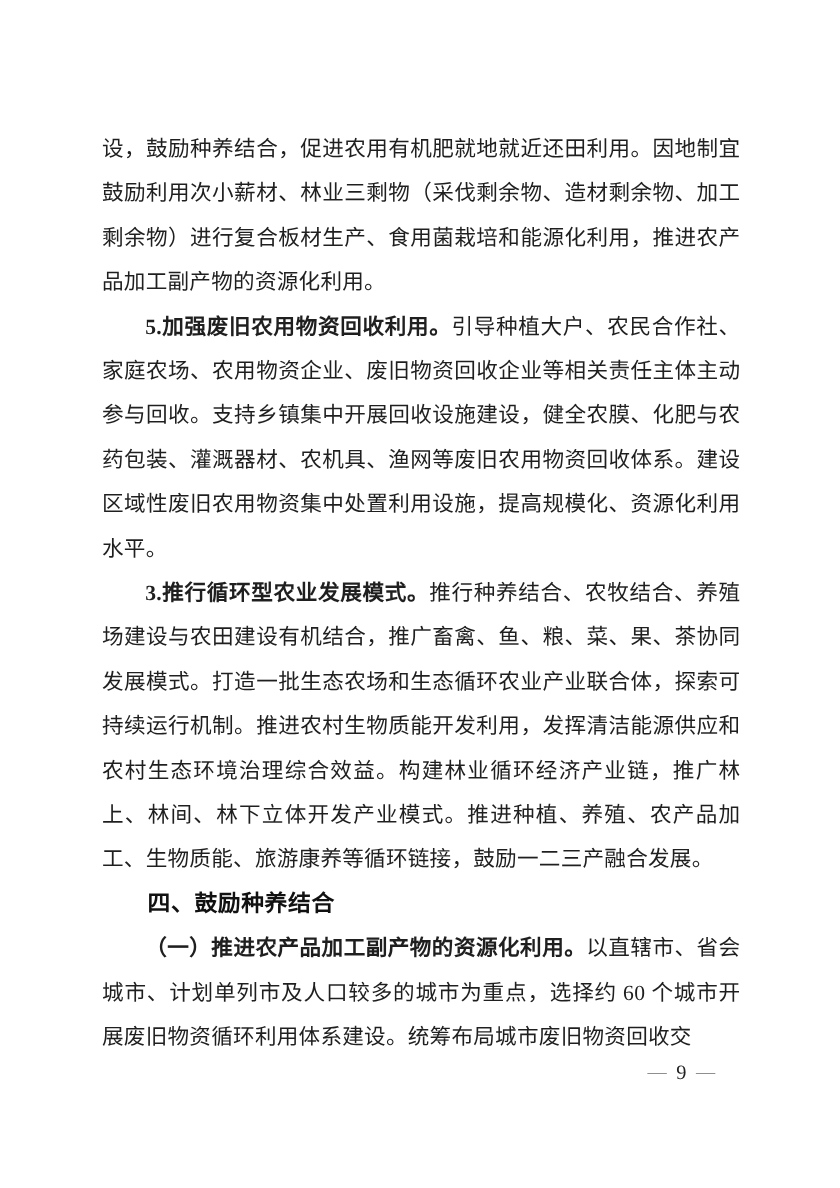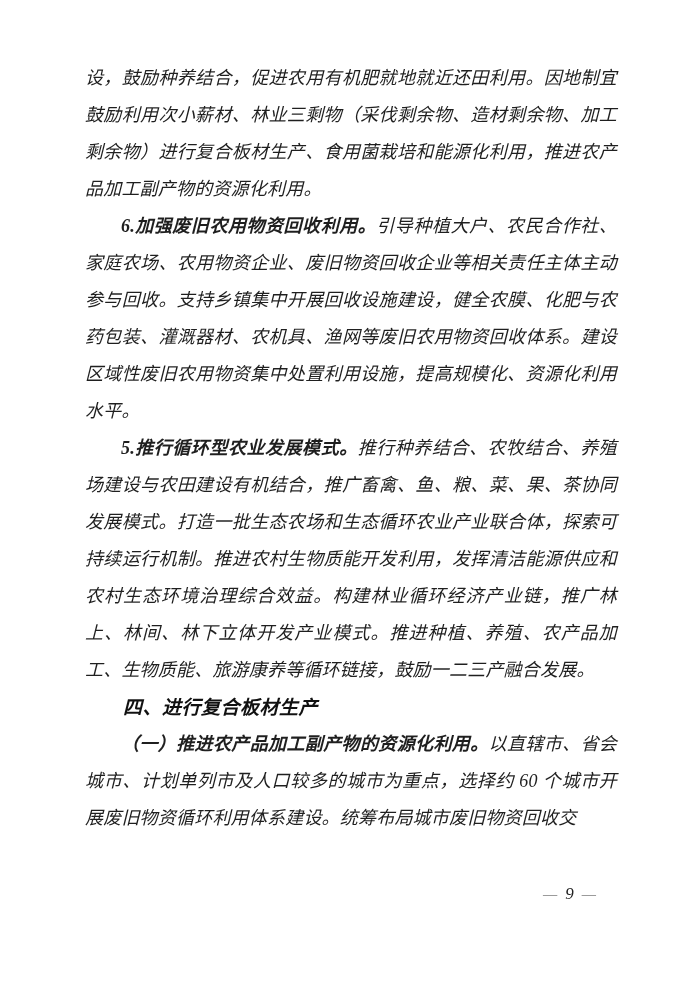--- a/index.html
+++ b/index.html
@@ -12,23 +12,22 @@
     height: 990px;
     font-family: "Liberation Serif", "DejaVu Serif", serif;
     color: #1f1f1f;
     overflow: hidden;
   }
   .page {
     position: relative;
     box-sizing: border-box;
     width: 700px;
     height: 990px;
-    padding: 60px 83px 0 85px;
+    padding: 106px 83px 0 85px;
     background: #ffffff;
-    font-style: italic;
   }
   .content {
     width: 532px;
   }
   .para {
     margin: 0;
     font-size: 18px;
     line-height: 37px;
     text-align: justify;
     text-justify: inter-character;
@@ -70,25 +69,25 @@
   }
 </style>
 </head>
 <body>
 
 <div class="page">
   <main class="content">
 
     <p class="para">设，鼓励种养结合，促进农用有机肥就地就近还田利用。因地制宜鼓励利用次小薪材、林业三剩物（采伐剩余物、造材剩余物、加工剩余物）进行复合板材生产、食用菌栽培和能源化利用，推进农产品加工副产物的资源化利用。</p>
 
-    <p class="para indent"><strong class="lead">6.加强废旧农用物资回收利用。</strong><span>引导种植大户、农民合作社、家庭农场、农用物资企业、废旧物资回收企业等相关责任主体主动参与回收。支持乡镇集中开展回收设施建设，健全农膜、化肥与农药包装、灌溉器材、农机具、渔网等废旧农用物资回收体系。建设区域性废旧农用物资集中处置利用设施，提高规模化、资源化利用水平。</span></p>
+    <p class="para indent"><strong class="lead">5.加强废旧农用物资回收利用。</strong><span>引导种植大户、农民合作社、家庭农场、农用物资企业、废旧物资回收企业等相关责任主体主动参与回收。支持乡镇集中开展回收设施建设，健全农膜、化肥与农药包装、灌溉器材、农机具、渔网等废旧农用物资回收体系。建设区域性废旧农用物资集中处置利用设施，提高规模化、资源化利用水平。</span></p>
 
-    <p class="para indent"><strong class="lead">5.推行循环型农业发展模式。</strong><span>推行种养结合、农牧结合、养殖场建设与农田建设有机结合，推广畜禽、鱼、粮、菜、果、茶协同发展模式。打造一批生态农场和生态循环农业产业联合体，探索可持续运行机制。推进农村生物质能开发利用，发挥清洁能源供应和农村生态环境治理综合效益。构建林业循环经济产业链，推广林上、林间、林下立体开发产业模式。推进种植、养殖、农产品加工、生物质能、旅游康养等循环链接，鼓励一二三产融合发展。</span></p>
+    <p class="para indent"><strong class="lead">3.推行循环型农业发展模式。</strong><span>推行种养结合、农牧结合、养殖场建设与农田建设有机结合，推广畜禽、鱼、粮、菜、果、茶协同发展模式。打造一批生态农场和生态循环农业产业联合体，探索可持续运行机制。推进农村生物质能开发利用，发挥清洁能源供应和农村生态环境治理综合效益。构建林业循环经济产业链，推广林上、林间、林下立体开发产业模式。推进种植、养殖、农产品加工、生物质能、旅游康养等循环链接，鼓励一二三产融合发展。</span></p>
 
-    <h2 class="heading">四、进行复合板材生产</h2>
+    <h2 class="heading">四、鼓励种养结合</h2>
 
     <p class="para indent"><strong class="lead">（一）推进农产品加工副产物的资源化利用。</strong><span>以直辖市、省会城市、计划单列市及人口较多的城市为重点，选择约 60 个城市开展废旧物资循环利用体系建设。统筹布局城市废旧物资回收交</span></p>
 
   </main>
 
   <footer class="footer">
     <span class="dash">—</span>
     <span class="num">9</span>
     <span class="dash">—</span>
   </footer>

